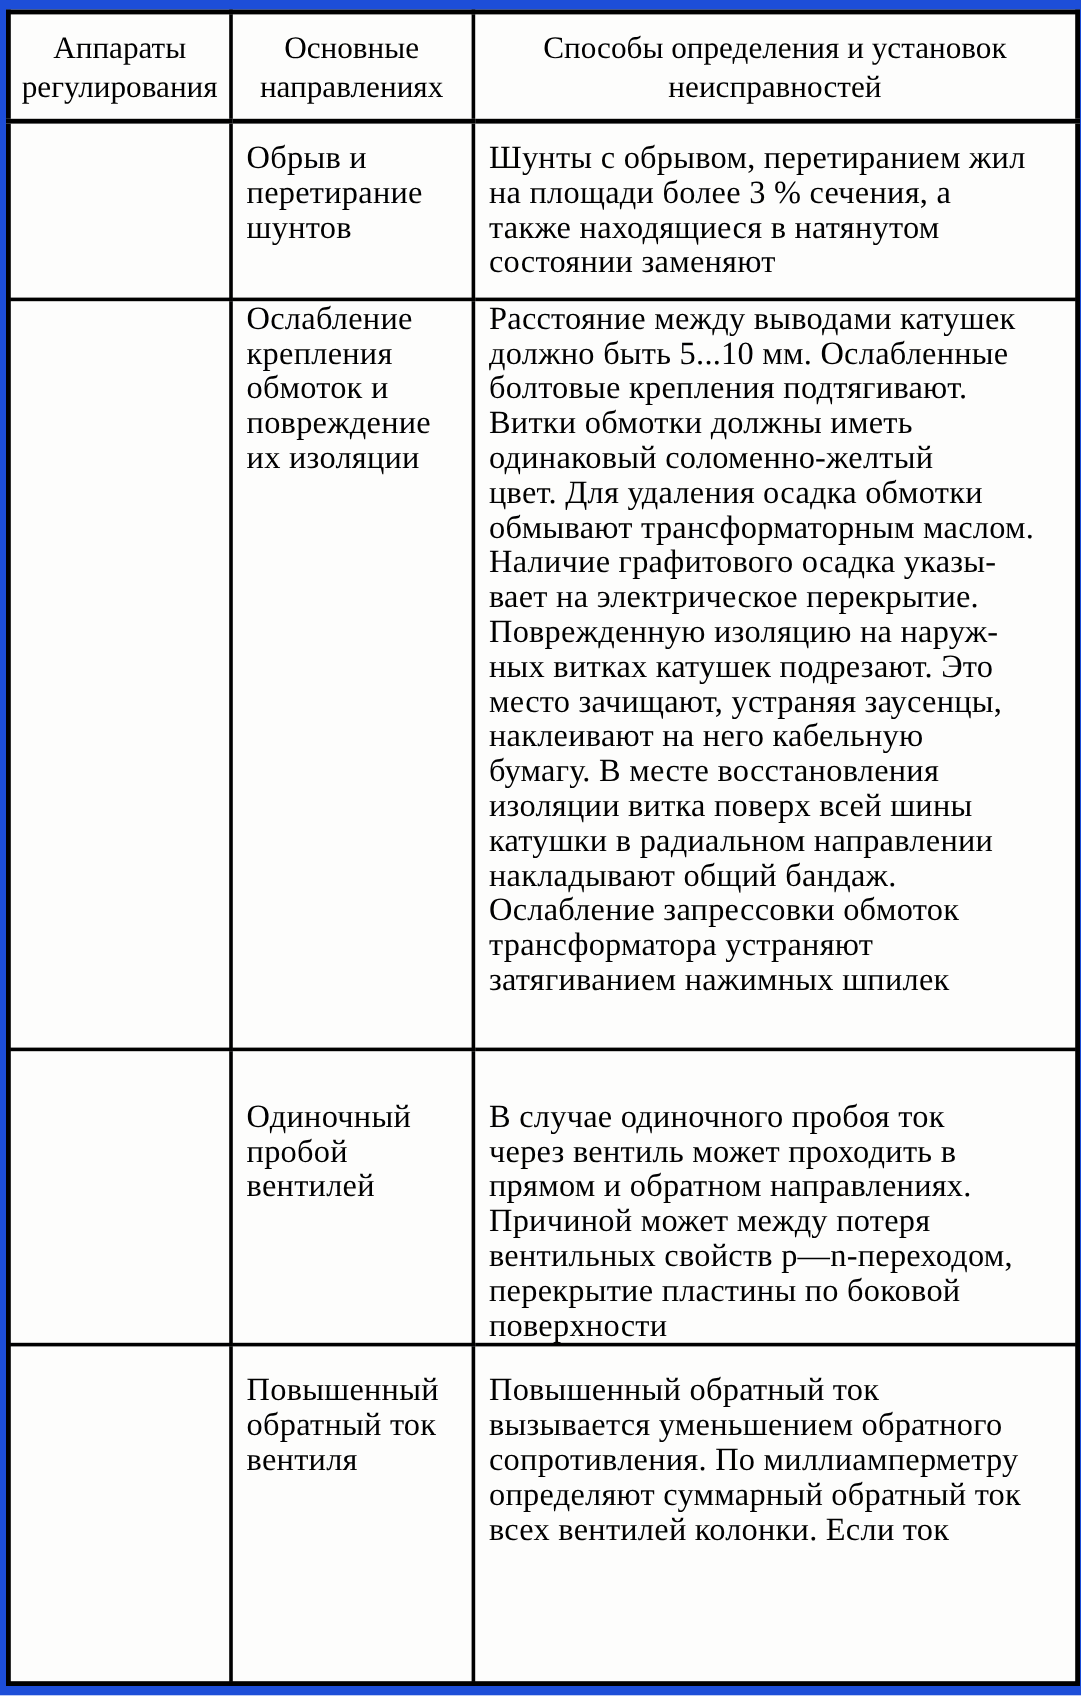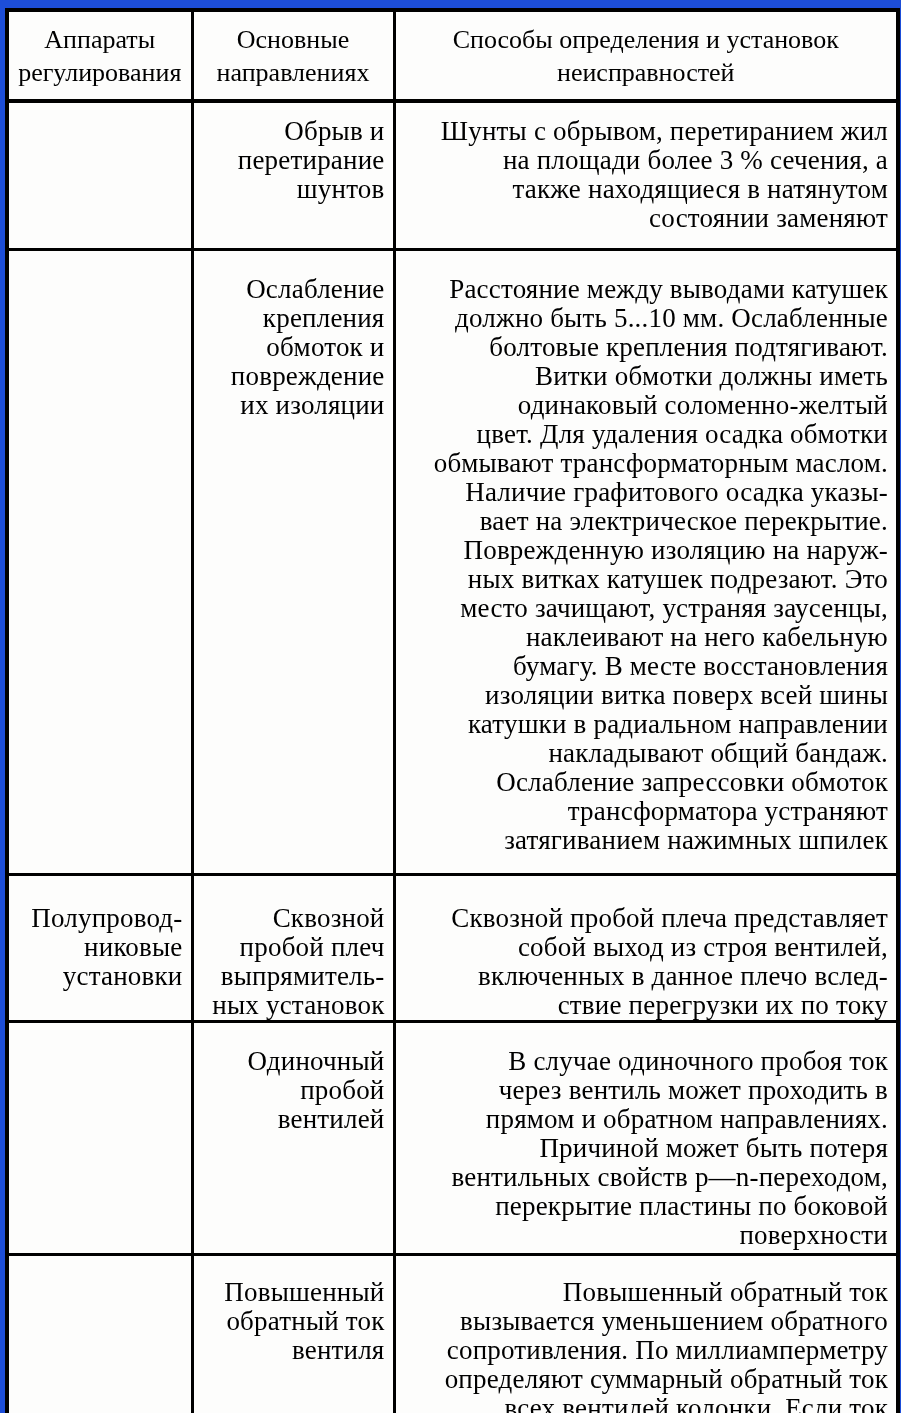--- a/index.html
+++ b/index.html
@@ -46,29 +46,29 @@
   table.doc-table td {
     vertical-align: top;
     font-size: 27px;
     line-height: 29px;
     white-space: pre-line;
     letter-spacing: 0.2px;
     padding: 0 8px 0 12px;
   }
   td.c1 { padding-left: 7px; }
   
-  tbody tr td { border-top: none; border-bottom: none; text-align: right; }
+  tbody tr td { border-top: none; border-bottom: none; }
   tbody tr.r0 { height: 148px; }
   tbody tr.r1 { height: 625px; }
   tbody tr.r2 { height: 147px; }
   tbody tr.r3 { height: 233px; }
   tbody tr.r0 td { padding-top: 14px; }
-  tbody tr.r1 td { padding-top: 24px; }
+  tbody tr.r1 td { }
   tbody tr.r2 td { padding-top: 28px; }
-  tbody tr.r3 td { padding-top: 24px; }
+  tbody tr.r3 td { padding-top: 40px; }
   tbody tr.r4 td { padding-top: 22px; padding-bottom: 18px; }
   col.col1 { width: 185px; }
   col.col2 { width: 202px; }
   col.col3 { width: 504px; }
 </style>
 </head>
 <body>
 
 <div class="page">
   <table class="doc-table">
@@ -119,42 +119,29 @@
 место зачищают, устраняя заусенцы,
 наклеивают на него кабельную
 бумагу. В месте восстановления
 изоляции витка поверх всей шины
 катушки в радиальном направлении
 накладывают общий бандаж.
 Ослабление запрессовки обмоток
 трансформатора устраняют
 затягиванием нажимных шпилек</td>
       </tr>
-      <tr class="r2">
-        <td class="c1">Полупровод-
-никовые
-установки</td>
-        <td class="c2">Сквозной
-пробой плеч
-выпрямитель-
-ных установок</td>
-        <td class="c3">Сквозной пробой плеча представляет
-собой выход из строя вентилей,
-включенных в данное плечо вслед-
-ствие перегрузки их по току</td>
-      </tr>
       <tr class="r3">
         <td class="c1"></td>
         <td class="c2">Одиночный
 пробой
 вентилей</td>
         <td class="c3">В случае одиночного пробоя ток
 через вентиль может проходить в
 прямом и обратном направлениях.
-Причиной может быть потеря
+Причиной может между потеря
 вентильных свойств p—n-переходом,
 перекрытие пластины по боковой
 поверхности</td>
       </tr>
       <tr class="r4">
         <td class="c1"></td>
         <td class="c2">Повышенный
 обратный ток
 вентиля</td>
         <td class="c3">Повышенный обратный ток

